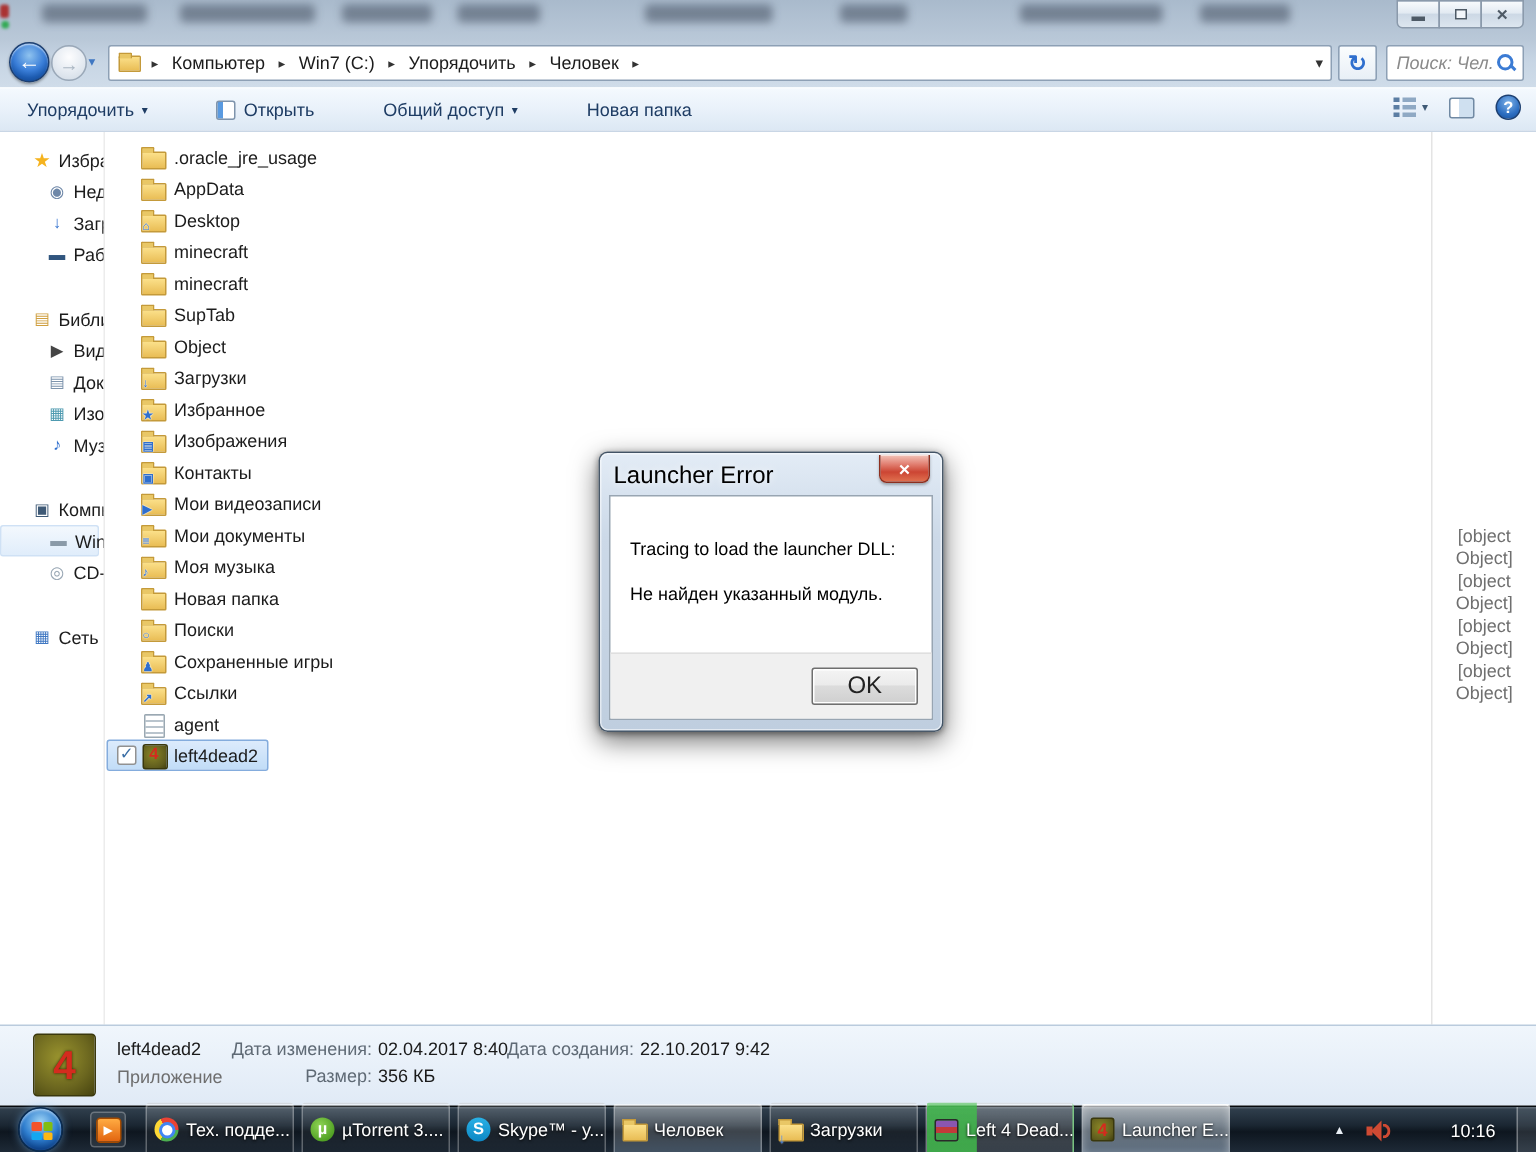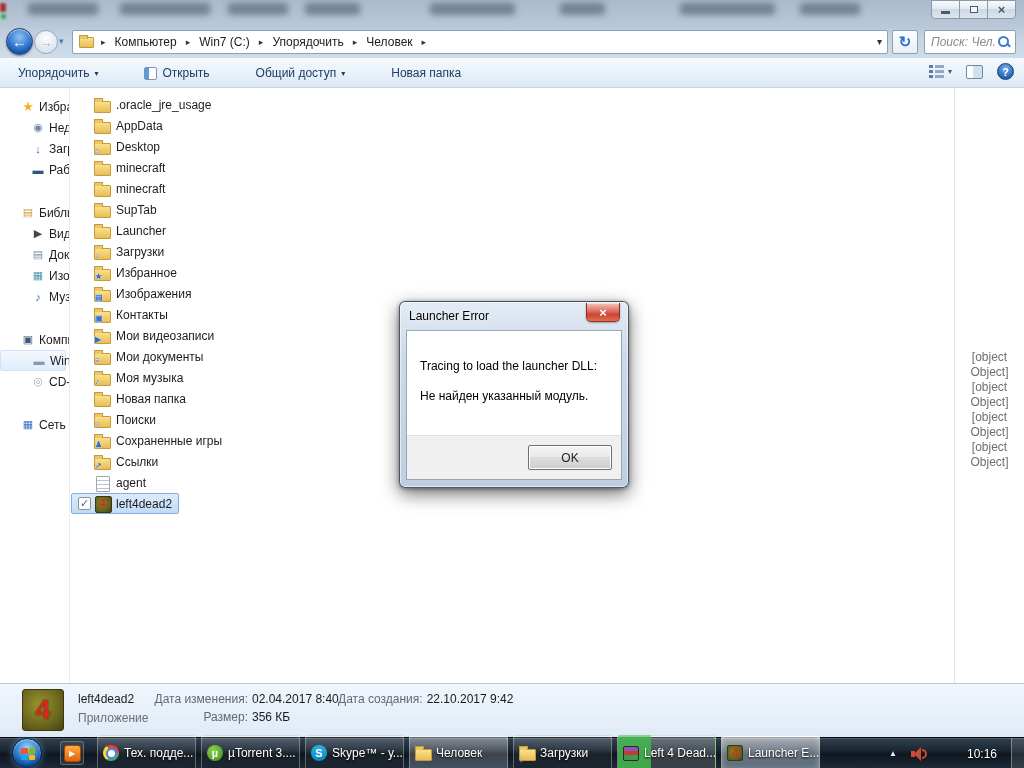--- a/index.html
+++ b/index.html
@@ -141,32 +141,32 @@
   .dcol2 .drow { display:flex; margin-bottom:4px; }
   .dlabel { width:113px; text-align:right; color:#5f6a75; margin-right:4px; white-space:nowrap; }
   .dvalue { color:#1a1a1a; white-space:nowrap; }
   .dcol3 { position:absolute; left:338px; top:8px; font-size:12px; display:flex; }
 
   
   .dlg { position:absolute; left:399px; top:301px; width:230px; height:187px; border-radius:6px;
     border:1px solid rgba(35,52,70,.8);
     background:linear-gradient(180deg,#e3ecf6,#ccd9e8 30%,#bfcedf);
     box-shadow:inset 0 0 0 1px rgba(255,255,255,.55), 0 6px 18px rgba(0,0,0,.55), 0 1px 4px rgba(0,0,0,.4); }
-  .dlgtitle { position:absolute; left:9px; top:7px; font-size:12px; color:#000; text-shadow:0 0 6px #fff; }
+  .dlgtitle { position:absolute; left:9px; top:7px; font-size:16px; color:#000; text-shadow:0 0 6px #fff; }
   .dlgclose { position:absolute; right:8px; top:1px; width:34px; height:19px; border:1px solid #8d2f1f; border-top:none;
     border-radius:0 0 5px 5px; background:linear-gradient(180deg,#f3c7bd,#e28173 35%,#cc4533 65%,#e0704f);
     color:#fff; font-size:13px; font-weight:bold; display:flex; align-items:center; justify-content:center;
     box-shadow:inset 0 1px 0 rgba(255,255,255,.5), 0 1px 2px rgba(0,0,0,.3); }
   .dlgclient { position:absolute; left:6px; right:6px; top:28px; bottom:7px; background:#fff; border:1px solid #98a5b2; }
   .dlgmsg1 { position:absolute; left:13px; top:28px; font-size:12px; color:#000; }
   .dlgmsg2 { position:absolute; left:13px; top:58px; font-size:12px; color:#000; }
   .dlgfooter { position:absolute; left:0; right:0; bottom:0; height:44px; background:#f0f0f0; border-top:1px solid #dfdfdf; }
-  .okbtn { position:absolute; right:9px; top:9px; width:84px; height:25px; border:1px solid #6f6f6f; border-radius:2px;
+  .okbtn { position:absolute; right:9px; top:9px; width:71px; height:25px; border:1px solid #6f6f6f; border-radius:2px;
     background:linear-gradient(180deg,#f4f4f4,#ebebeb 45%,#dcdcdc 50%,#cfcfcf);
-    box-shadow:inset 0 0 0 1px #fff; font-size:12px; color:#222; display:flex; align-items:center; justify-content:center; }
+    box-shadow:inset 0 0 0 1px #fff; font-size:16px; color:#222; display:flex; align-items:center; justify-content:center; }
 
   
   .taskbar { position:absolute; left:0; top:737px; width:1024px; height:31px;
     background:linear-gradient(180deg,#32414f 0%,#1b2733 40%,#0e161f 55%,#1e2a37 100%);
     border-top:1px solid #060a0e; box-shadow:inset 0 1px 0 rgba(255,255,255,.15); display:flex; align-items:center; }
   .orb { width:30px; height:30px; border-radius:50%; margin-left:12px; flex:none; position:relative;
     border:1px solid #0a2c52; background:radial-gradient(circle at 50% 32%,#9fd4f5,#2f7fd0 48%,#0b3f86 78%,#062a5c);
     box-shadow:0 0 6px rgba(120,190,255,.5), inset 0 1px 2px rgba(255,255,255,.6); }
   .flag { position:absolute; left:8px; top:9px; width:14px; height:12px; display:grid;
     grid-template-columns:1fr 1fr; grid-template-rows:1fr 1fr; gap:1px; }
@@ -447,21 +447,21 @@
           </span>
           <span class="fname">SupTab</span>
         </div>
 
         <div class="frow" data-icon="folder">
           <span class="fcheck">✓</span>
           <span class="ficon">
             <span class="fglyph"></span>
             <span class="foverlay"></span>
           </span>
-          <span class="fname">Launcher</span>
+          <span class="fname">Object</span>
         </div>
 
         <div class="frow" data-icon="folder">
           <span class="fcheck">✓</span>
           <span class="ficon">
             <span class="fglyph"></span>
             <span class="foverlay">↓</span>
           </span>
           <span class="fname">Загрузки</span>
         </div>

